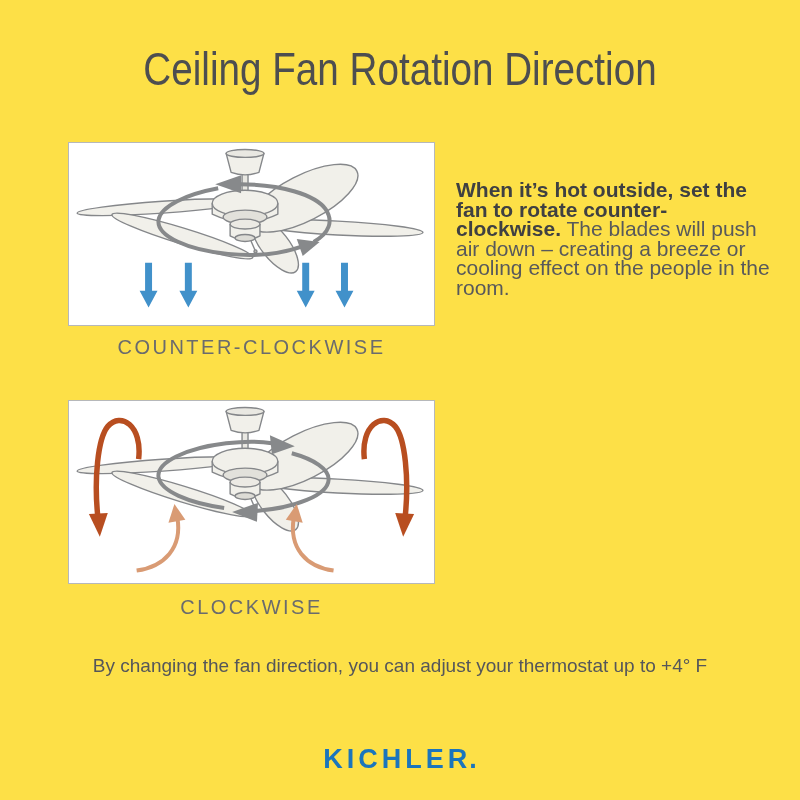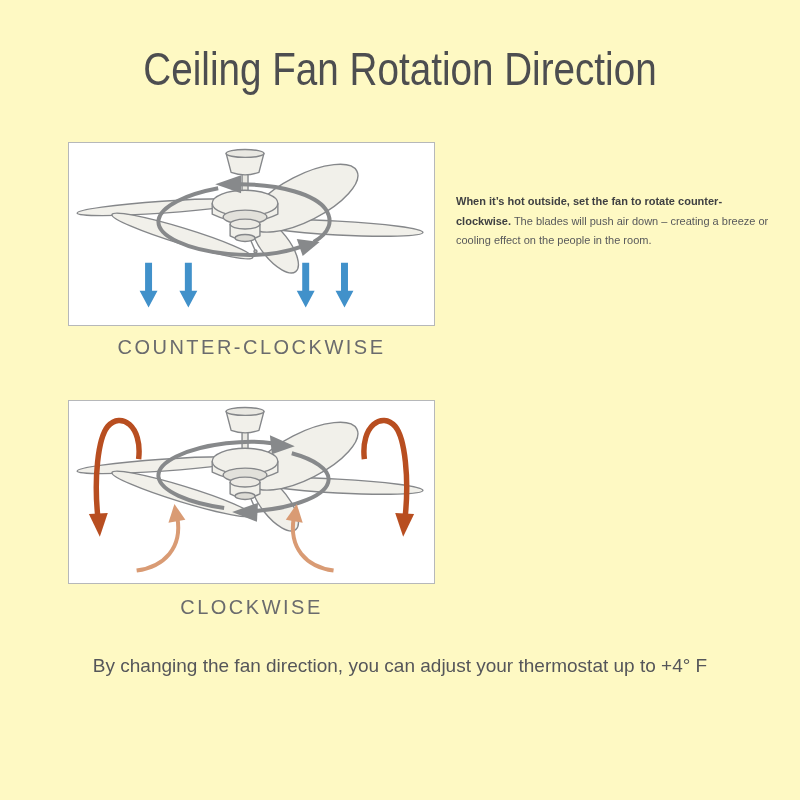--- a/index.html
+++ b/index.html
@@ -1,21 +1,21 @@
 <!DOCTYPE html>
 <html><head>
 <meta charset="utf-8">
 <style>
   * { margin: 0; padding: 0; box-sizing: border-box; }
   html, body { background: #ffffff; }
   .page {
     position: relative;
     width: 800px;
     height: 800px;
-    background: #fef9c3;
+    background: #fde047;
     font-family: "Liberation Sans", sans-serif;
     overflow: hidden;
     margin: 0 auto;
   }
   .title {
     position: absolute;
     top: 42px;
     left: 0;
     width: 800px;
     text-align: center;
@@ -45,24 +45,23 @@
     font-size: 20px;
     letter-spacing: 2.5px;
     color: #6a6b6d;
   }
   .label-ccw { top: 336px; }
   .label-cw  { top: 596px; text-align: center; }
   .text-block {
     position: absolute;
     left: 456px;
     width: 314px;
-    font-size: 11px;
+    font-size: 21px;
     line-height: 19.5px;
     color: #58595b;
-    margin-top: 12px;
   }
   .text-block b { color: #3f4042; font-weight: bold; }
   .text-ccw { top: 180px; }
   .text-cw  { top: 440px; }
   .footer-note {
     position: absolute;
     top: 654px;
     left: 50px;
     width: 700px;
     text-align: center;
@@ -174,14 +173,15 @@
       </g>
     </svg>
   </div>
   <div class="diagram-label label-cw">CLOCKWISE</div>
 
 
   <div class="footer-note">
     <div>By changing the fan direction, you can adjust your thermostat up to +4° F</div>
   </div>
 
+  <div class="brand"><span>KICHLER</span><span class="mark">.</span></div>
 
 </div>
 
 </body></html>

